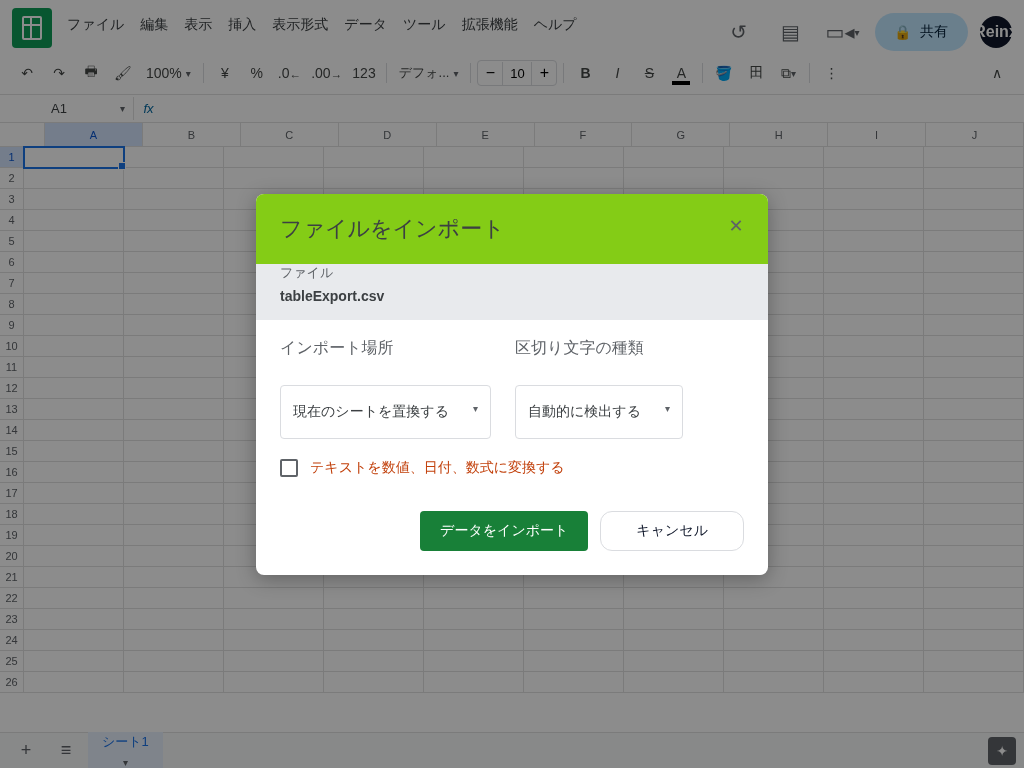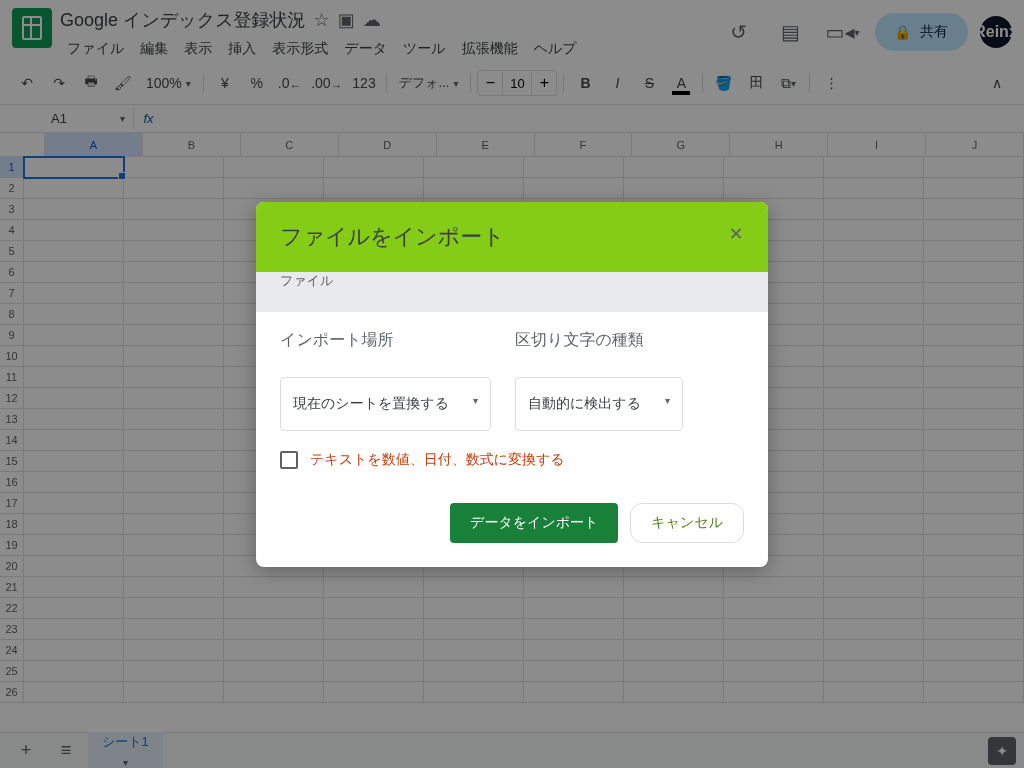--- a/index.html
+++ b/index.html
@@ -80,40 +80,34 @@
 .dlg-body { background: #fff; padding: 18px 24px; }
 .dlg-row { display: flex; gap: 24px; margin-bottom: 20px; }
 .dlg-col { flex: 0 0 auto; }
 .dlg-label { font-size: 16px; color: #5f6368; margin-bottom: 26px; }
 .dlg-select { border: 1px solid #dadce0; border-radius: 4px; padding: 17px 12px; font-size: 14px; color: #3c4043; display: flex; align-items: flex-start; gap: 24px; cursor: pointer; }
 .dlg-checkbox-row { display: flex; align-items: center; gap: 12px; }
 .dlg-checkbox { width: 18px; height: 18px; border: 2px solid #5f6368; border-radius: 2px; cursor: pointer; }
 .dlg-checkbox-label { font-size: 14px; color: #c2410c; }
 .dlg-footer { display: flex; justify-content: flex-end; gap: 12px; padding: 16px 24px 24px 24px; }
 .btn-primary { background: #188038; color: #fff; border: none; padding: 10px 20px; border-radius: 4px; font-size: 14px; font-weight: 500; cursor: pointer; }
-.btn-secondary { background: #fff; color: #4d7c0f; border: 1px solid #dadce0; padding: 10px 20px; border-radius: 12px; font-size: 14px; font-weight: 500; cursor: pointer; }
+.btn-secondary { background: #fff; color: #0f172a; border: 1px solid #dadce0; padding: 10px 35px; border-radius: 12px; font-size: 14px; font-weight: 500; cursor: pointer; }
 
 .caret { font-size: 10px; color: #5f6368; }
 </style>
 </head>
 <body>
 
 <div class="app">
 
   <div class="header">
     <div class="logo">
         <div class="logo-inner"></div>
       </div>
     <div class="title-area">
-      <div class="title-row">
-        <span class="doc-title">Google インデックス登録状況</span>
-        <span class="title-icon">☆</span>
-        <span class="title-icon">▣</span>
-        <span class="title-icon">☁</span>
-      </div>
       <div class="menu-row">
         <span class="menu-item">ファイル</span>
         <span class="menu-item">編集</span>
         <span class="menu-item">表示</span>
         <span class="menu-item">挿入</span>
         <span class="menu-item">表示形式</span>
         <span class="menu-item">データ</span>
         <span class="menu-item">ツール</span>
         <span class="menu-item">拡張機能</span>
         <span class="menu-item">ヘルプ</span>
@@ -566,20 +560,21 @@
 </div>
 
 <div class="overlay">
   <div class="dialog">
     <div class="dlg-header">
       <div class="dlg-title">ファイルをインポート</div>
       <div class="dlg-close">✕</div>
     </div>
     <div class="dlg-file-section">
       <div class="dlg-file-label">ファイル</div>
+      <div class="dlg-file-name">tableExport.csv</div>
     </div>
     <div class="dlg-body">
       <div class="dlg-row">
         <div class="dlg-col">
           <div class="dlg-label">インポート場所</div>
           <div class="dlg-select">
             <span>現在のシートを置換する</span>
             <span class="caret">▾</span>
           </div>
         </div>

